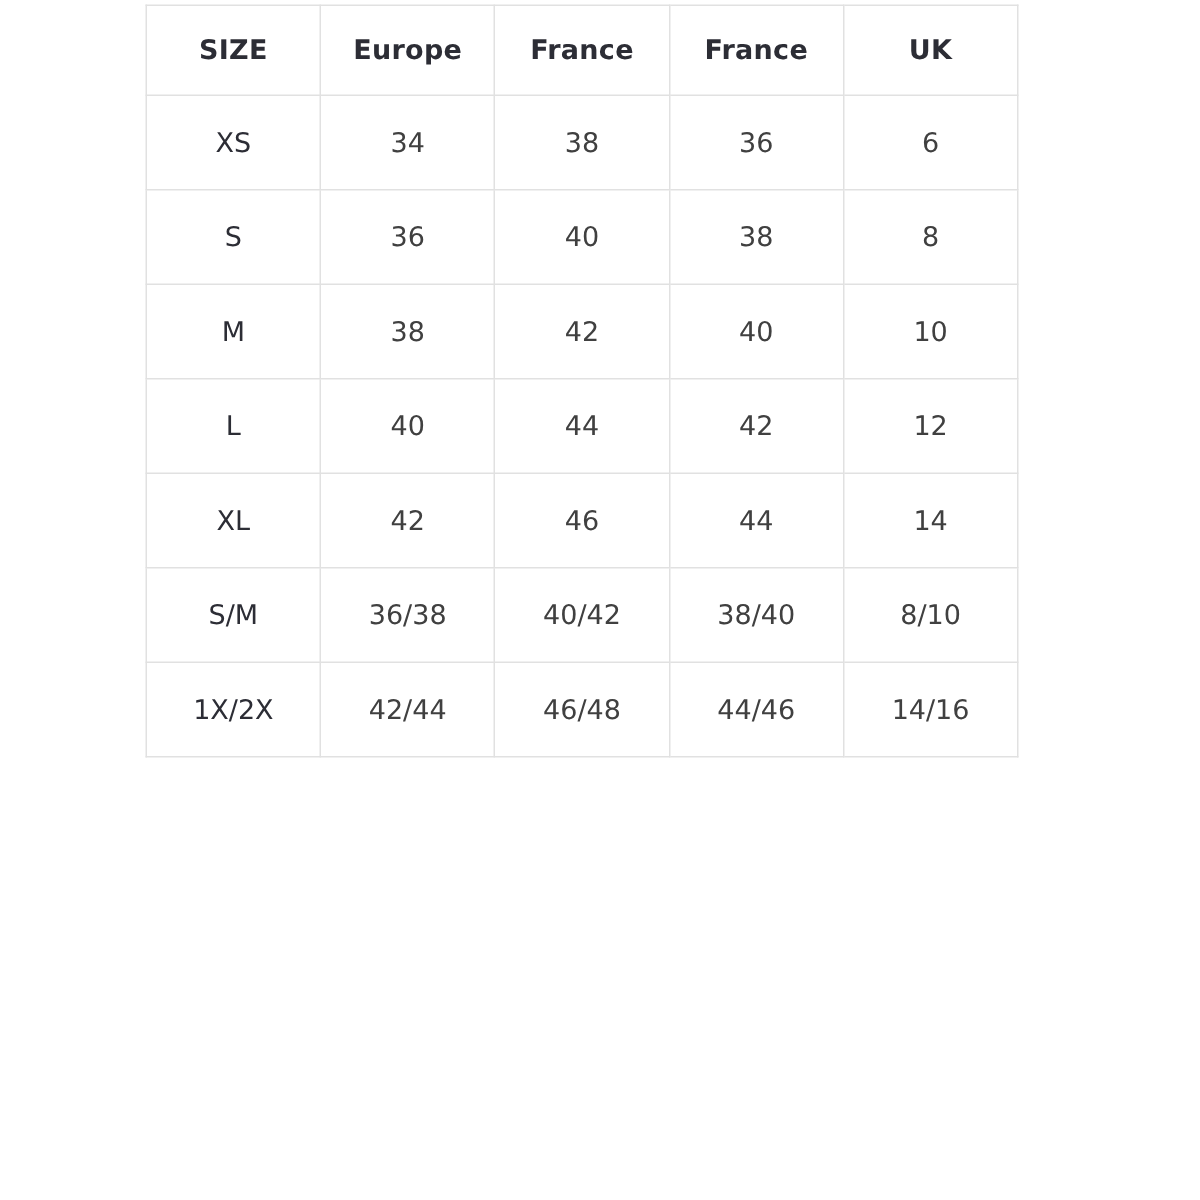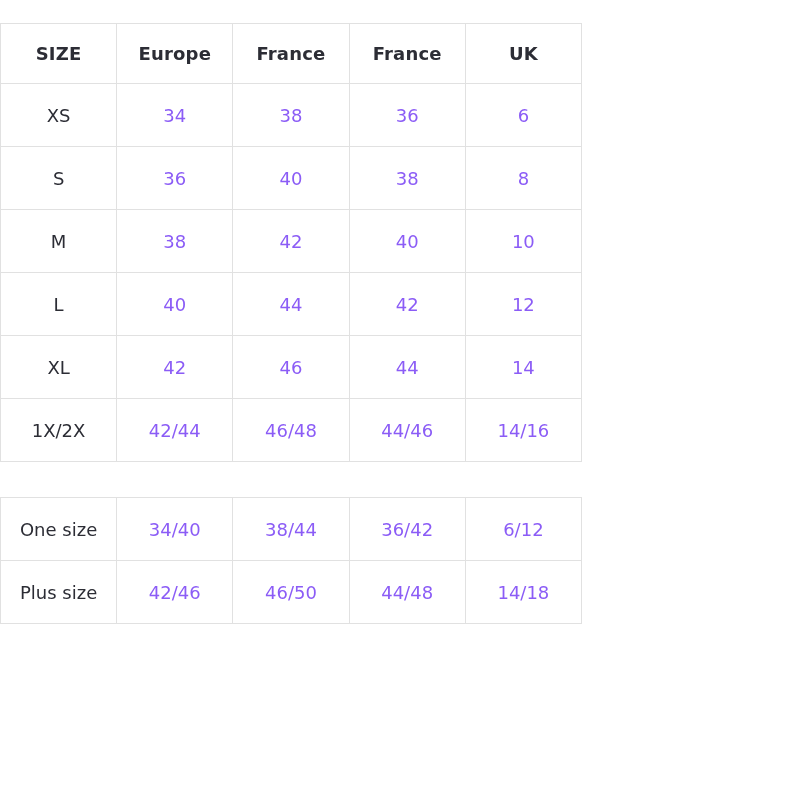--- a/index.html
+++ b/index.html
@@ -12,21 +12,21 @@
     font-family: "DejaVu Sans", "Liberation Sans", sans-serif;
   }
   .page {
     width: 800px;
     height: 800px;
     background: #ffffff;
     overflow: hidden;
   }
   .tables-wrap {
     padding-top: 3px;
-    margin-top: 20px;
+    padding-left: 97px;
   }
   table.size-table {
     border-collapse: collapse;
     table-layout: fixed;
     width: 582px;
   }
   table.size-table th,
   table.size-table td {
     border: 1px solid #e1e1e1;
     text-align: center;
@@ -38,21 +38,21 @@
     height: 60px;
     font-size: 18px;
     font-weight: 700;
     color: #2c2d35;
     letter-spacing: 0.2px;
   }
   table.size-table td {
     height: 63px;
     font-size: 18px;
     font-weight: 400;
-    color: #8b5cf6;
+    color: #404040;
   }
   table.size-table td.size-col {
     font-weight: 400;
     color: #2c2d35;
   }
   .table-gap {
     height: 35px;
   }
 </style>
 </head>
@@ -101,44 +101,33 @@
             <td>12</td>
           </tr>
           <tr>
             <td class="size-col">XL</td>
             <td>42</td>
             <td>46</td>
             <td>44</td>
             <td>14</td>
           </tr>
           <tr>
+            <td class="size-col">S/M</td>
+            <td>36/38</td>
+            <td>40/42</td>
+            <td>38/40</td>
+            <td>8/10</td>
+          </tr>
+          <tr>
             <td class="size-col">1X/2X</td>
             <td>42/44</td>
             <td>46/48</td>
             <td>44/46</td>
             <td>14/16</td>
           </tr>
         </tbody>
     </table>
 
     <div class="table-gap"></div>
 
-    <table class="size-table">
-      <tbody id="special-table-body">
-          <tr>
-            <td class="size-col">One size</td>
-            <td>34/40</td>
-            <td>38/44</td>
-            <td>36/42</td>
-            <td>6/12</td>
-          </tr>
-          <tr>
-            <td class="size-col">Plus size</td>
-            <td>42/46</td>
-            <td>46/50</td>
-            <td>44/48</td>
-            <td>14/18</td>
-          </tr>
-        </tbody>
-    </table>
 
   </div>
 </div>
 
 </body></html>

